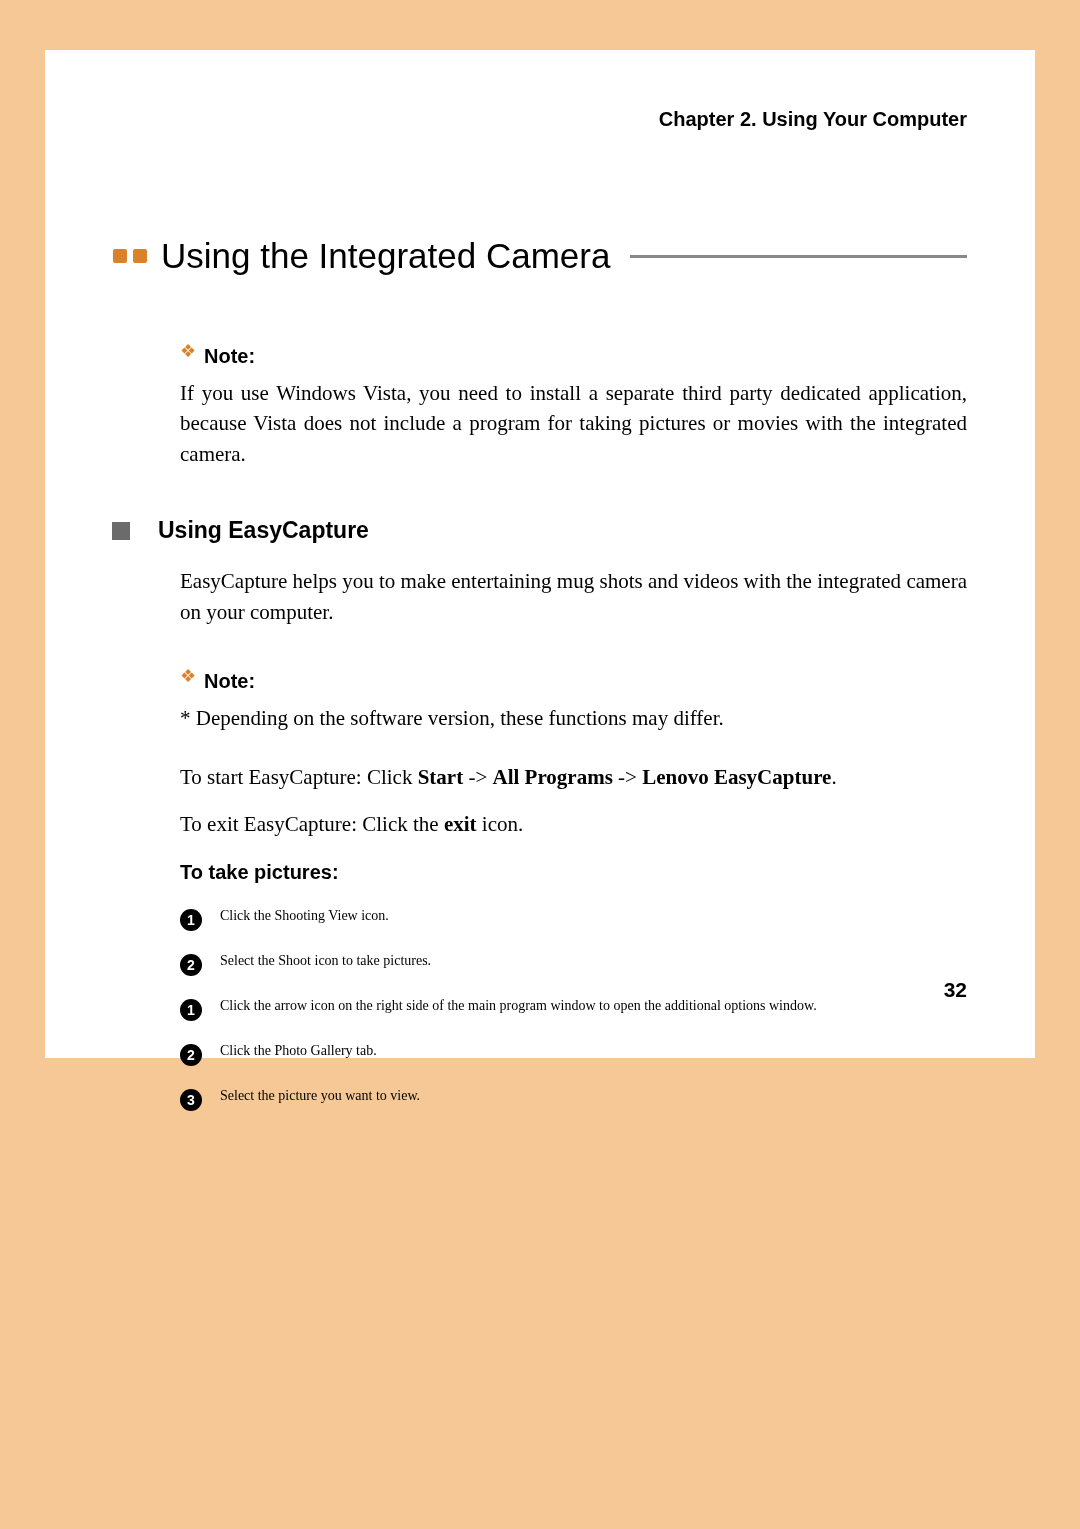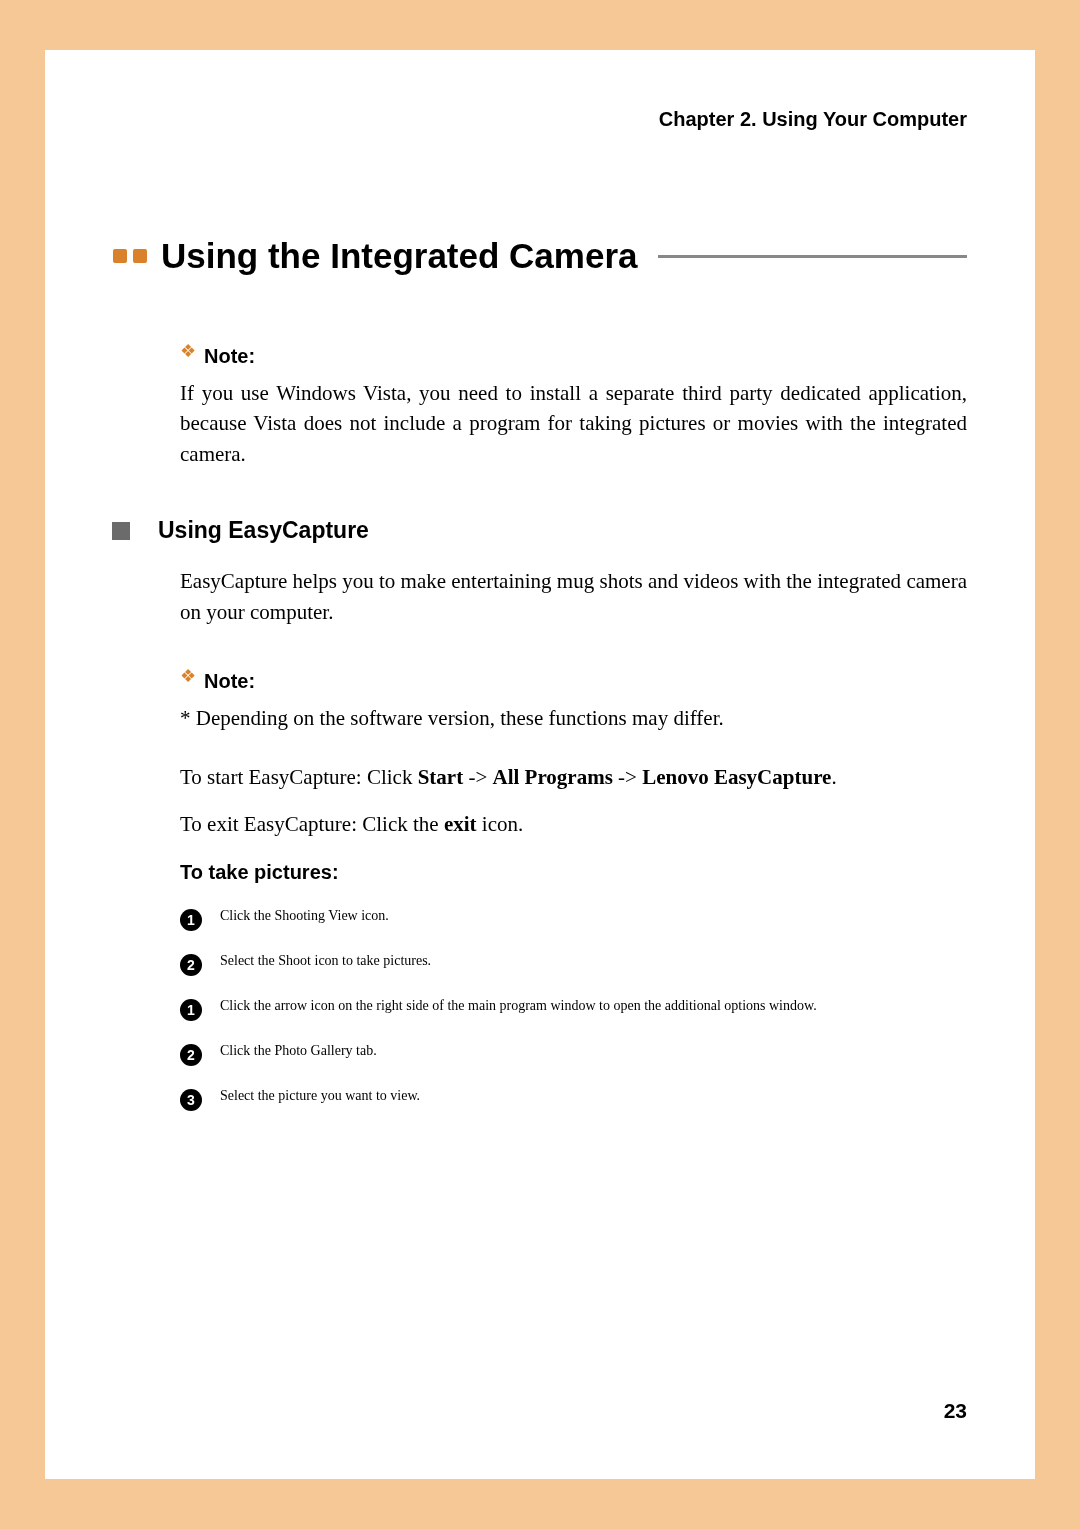--- a/index.html
+++ b/index.html
@@ -6,21 +6,21 @@
     body {
       width: 1080px;
       height: 1529px;
       background: #f5c896;
       font-family: Georgia, 'Times New Roman', serif;
       color: #000;
     }
     .page {
       background: #fff;
       margin: 50px 45px 50px 45px;
-      height: 1429px;
+      height: 1008px;
       position: relative;
       padding: 0;
     }
     .header-row {
       text-align: right;
       padding: 58px 68px 0 0;
       font-family: Arial, Helvetica, sans-serif;
       font-weight: bold;
       font-size: 20px;
       color: #000;
@@ -38,21 +38,21 @@
       flex-shrink: 0;
     }
     .bullet-sq {
       width: 14px;
       height: 14px;
       background: #d9822b;
       border-radius: 2px;
     }
     .section-title {
       font-family: Arial, Helvetica, sans-serif;
-      font-weight: bold;
+      font-weight: normal;
       font-size: 35px;
       color: #000;
       white-space: nowrap;
     }
     .title-line {
       flex: 1;
       height: 3px;
       background: #888;
       margin-left: 6px;
     }
@@ -217,15 +217,15 @@
       <div class="step-num">2</div>
       <div class="step-text">Click the Photo Gallery tab.</div>
     </div>
     <div class="step-row">
       <div class="step-num">3</div>
       <div class="step-text">Select the picture you want to view.</div>
     </div>
 
   </div>
 
-  <div class="page-num">23</div>
+  <div class="page-num">32</div>
 
 </div>
 
 </body></html>

